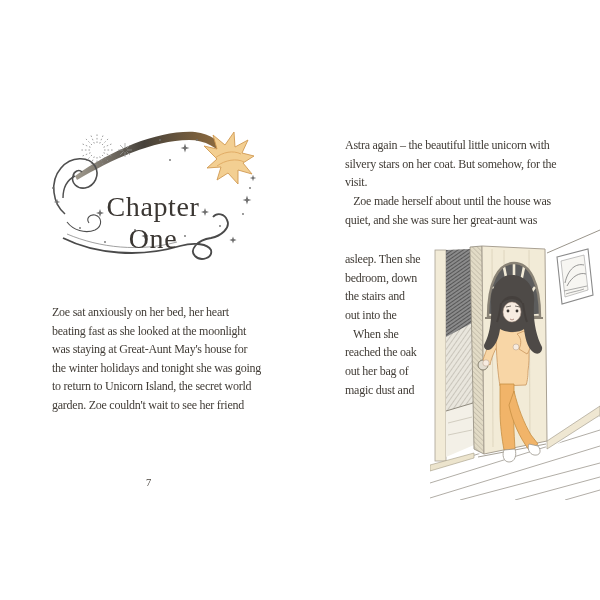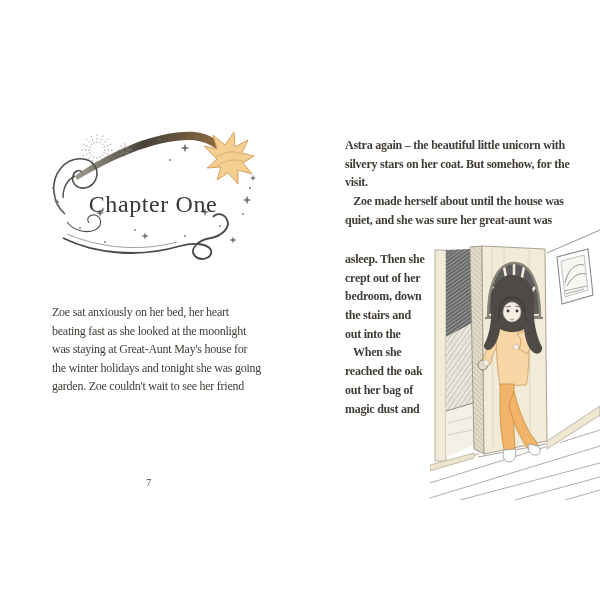--- a/index.html
+++ b/index.html
@@ -1,22 +1,22 @@
 <!DOCTYPE html>
 <html><head>
 <meta charset="utf-8">
 <style>
   html,body{margin:0;padding:0;background:#ffffff;}
   .screen{position:relative;width:600px;height:600px;background:#ffffff;overflow:hidden;
           font-family:"Liberation Serif","DejaVu Serif",serif;color:#413c36;}
   .abs{position:absolute;}
   .line{white-space:pre;height:18.6px;line-height:18.6px;font-size:12px;
         letter-spacing:-0.25px;color:#413c36;}
-  .right .line{height:18.7px;line-height:18.7px;font-weight:bold;}
-  .chapter-title{font-size:24px;letter-spacing:0.6px;color:#3b3733;text-align:center;}
+  .right .line{height:18.7px;line-height:18.7px;}
+  .chapter-title{font-size:28px;letter-spacing:0.6px;color:#3b3733;text-align:center;}
   .pagenum{font-size:10.5px;text-align:center;color:#4a453e;}
   svg{display:block;}
 </style>
 </head>
 <body>
 
 <div class="screen">
 
   <div class="abs" style="left:0;top:0;width:300px;height:600px;">
 
@@ -118,39 +118,39 @@
       </g>
     </svg>
 
     <div class="abs chapter-title" style="left:88px;top:191px;width:130px;">Chapter One</div>
 
     <div class="abs" style="left:52px;top:303px;width:230px;">
         <div class="line">Zoe sat anxiously on her bed, her heart</div>
         <div class="line">beating fast as she looked at the moonlight</div>
         <div class="line">was staying at Great-Aunt May's house for</div>
         <div class="line">the winter holidays and tonight she was going</div>
+        <div class="line">to return to Unicorn Island, the secret world</div>
         <div class="line">garden. Zoe couldn't wait to see her friend</div>
       </div>
 
     <div class="abs pagenum" style="left:45px;top:477px;width:207px;">7</div>
   </div>
 
   <div class="abs right" style="left:300px;top:0;width:300px;height:600px;">
 
     <div class="abs" style="left:45px;top:136px;width:250px;">
         <div class="line">Astra again – the beautiful little unicorn with</div>
         <div class="line">silvery stars on her coat. But somehow, for the</div>
         <div class="line">visit.</div>
         <div class="line">   Zoe made herself about until the house was</div>
         <div class="line">quiet, and she was sure her great-aunt was</div>
       </div>
 
     <div class="abs" style="left:45px;top:250px;width:110px;">
         <div class="line">asleep. Then she</div>
-        <div class="line">crept out of her</div>
         <div class="line">bedroom, down</div>
         <div class="line">the stairs and</div>
         <div class="line">out into the</div>
         <div class="line">   When she</div>
         <div class="line">reached the oak</div>
         <div class="line">out her bag of</div>
         <div class="line">magic dust and</div>
       </div>
   </div>
 

